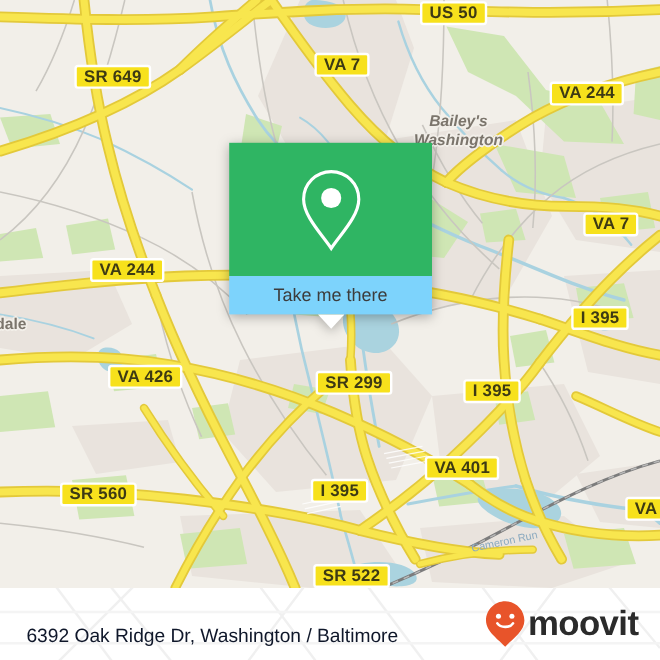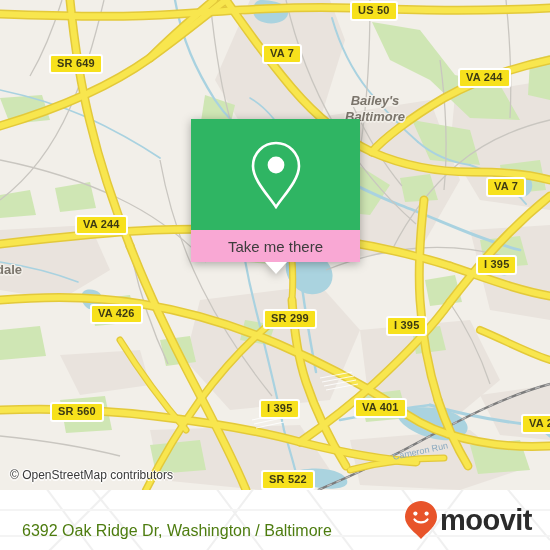--- a/index.html
+++ b/index.html
@@ -14,21 +14,21 @@
   #map{position:absolute;left:0;top:0;width:550px;height:490px;overflow:hidden;background:#f2efe9;}
   #map-svg{position:absolute;left:0;top:0;}
 
   
   .shield{
     position:absolute;
     background:#f7e11c;
     border:2px solid #ffffff;
     border-radius:3px;
     color:#3d3a14;
-    font-size:11px;
+    font-size:14px;
     font-weight:bold;
     letter-spacing:.2px;
     padding:1px 6px 2px 6px;
     line-height:13px;
     white-space:nowrap;
     box-sizing:border-box;
     text-align:center;
   }
 
   
@@ -64,21 +64,21 @@
   
   #popup{
     position:absolute;left:191px;top:119px;width:169px;
     filter:drop-shadow(0 2px 5px rgba(0,0,0,.3));
   }
   #popup-head{
     background:#2fb563;height:111px;
     display:flex;align-items:center;justify-content:center;
   }
   #popup-foot{
-    background:#f9a8d4;height:32px;
+    background:#7dd3fc;height:32px;
     display:flex;align-items:center;justify-content:center;
   }
   #popup-cta{
     color:#3c3c3c;font-size:15px;line-height:17px;white-space:nowrap;
   }
   #popup-tail{
     position:absolute;left:50%;top:143px;
     width:0;height:0;margin-left:-11px;
     border-left:11px solid transparent;
     border-right:11px solid transparent;
@@ -90,21 +90,21 @@
     position:absolute;left:0;top:490px;width:550px;height:60px;
     background:#ffffff;overflow:hidden;
   }
   #footer-watermark{position:absolute;left:0;top:0;opacity:1;}
   #footer-inner{
     position:absolute;left:0;top:0;width:550px;height:60px;
     display:flex;align-items:center;justify-content:space-between;
     padding:0 18px 0 22px;box-sizing:border-box;
   }
   #address{
-    color:#4d7c0f;font-size:16px;line-height:19px;white-space:nowrap;margin-top:20px;
+    color:#0f172a;font-size:16px;line-height:19px;white-space:nowrap;margin-top:20px;
   }
   #brand{display:flex;align-items:center;gap:2px;}
   #brand-wordmark{
     color:#2b2b2b;font-size:29px;line-height:29px;font-weight:bold;
     letter-spacing:-.5px;
   }
 </style>
 </head>
 <body>
 
@@ -270,43 +270,42 @@
 
         <g fill="none" stroke="#ffffff" stroke-width="1" opacity=".85">
           <path d="M320,378 L352,372 M322,382 L354,376 M324,386 L356,380 M326,390 L358,384"></path>
           <path d="M252,420 L280,414 M254,424 L282,418 M256,428 L284,422"></path>
         </g>
       </g>
     </svg>
 
     <div class="shield" style="left:350px;top:1px">US 50</div>
     <div class="shield" style="left:458px;top:68px">VA 244</div>
-    <div class="shield" style="left:49px;top:54px">SR 649</div>
+    <div class="shield" style="left:62px;top:54px">SR 649</div>
     <div class="shield" style="left:262px;top:44px">VA 7</div>
     <div class="shield" style="left:486px;top:177px">VA 7</div>
     <div class="shield" style="left:75px;top:215px">VA 244</div>
     <div class="shield" style="left:476px;top:255px">I 395</div>
     <div class="shield" style="left:90px;top:304px">VA 426</div>
     <div class="shield" style="left:263px;top:309px">SR 299</div>
     <div class="shield" style="left:386px;top:316px">I 395</div>
-    <div class="shield" style="left:354px;top:398px">VA 401</div>
+    <div class="shield" style="left:354px;top:380px">VA 401</div>
     <div class="shield" style="left:259px;top:399px">I 395</div>
     <div class="shield" style="left:50px;top:402px">SR 560</div>
     <div class="shield" style="left:261px;top:470px">SR 522</div>
     <div class="shield" style="left:521px;top:414px">VA 2</div>
 
     <div class="place-label two-line" style="left:345px;top:93px">
       <div>Bailey's</div>
-      <div>Baltimore</div>
+      <div>Washington</div>
     </div>
     <div class="place-label" style="left:-4px;top:262px">dale</div>
 
     <div class="water-label" style="left:393px;top:452px;transform:rotate(-12deg);transform-origin:left center">Cameron Run</div>
 
-    <div id="attribution">© OpenStreetMap contributors</div>
 
     <div id="popup">
       <div id="popup-head">
         <svg width="56" height="72" viewBox="0 0 56 72">
           <path d="M28 4 C15.3 4 5 14.3 5 27 C5 41 20 56 28 68 C36 56 51 41 51 27 C51 14.3 40.7 4 28 4 Z" fill="none" stroke="#ffffff" stroke-width="2.6"></path>
           <circle cx="28" cy="26" r="8.4" fill="#ffffff"></circle>
         </svg>
       </div>
       <div id="popup-foot">
         <span id="popup-cta">Take me there</span>

